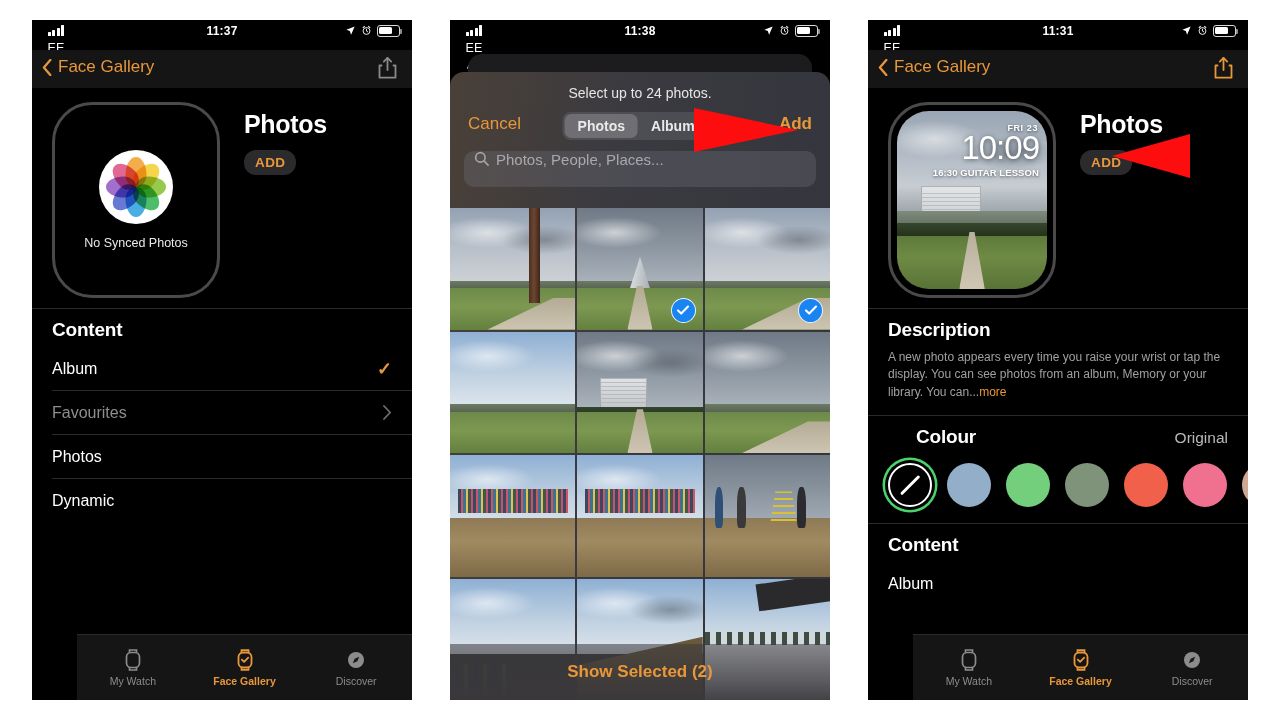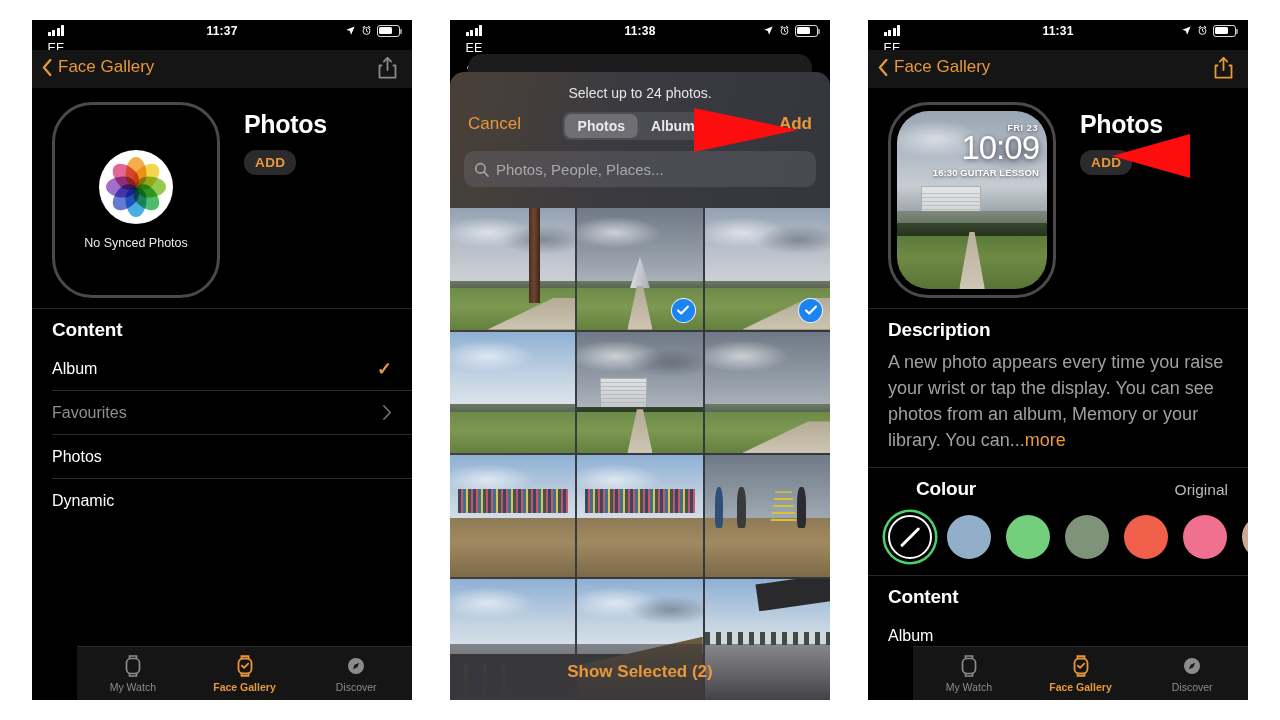--- a/index.html
+++ b/index.html
@@ -107,32 +107,32 @@
   .sec-head .t { color:#fff; font-size:19px; font-weight:700; letter-spacing:-.2px; }
   .sec-head .v { color:#b8b8b8; font-size:15.5px; }
   .row { position:relative; display:flex; align-items:center; justify-content:space-between;
          height:44px; margin-left:20px; padding-right:20px; border-bottom:1px solid #2a2a2a; }
   .row:last-child { border-bottom:none; }
   .row .label { color:#fff; font-size:16px; }
   .row.sub .label { color:#8e8e8e; }
   .tick { color:#E8973A; font-size:18px; font-weight:600; }
   .chev-r { width:9px; height:15px; opacity:.55; }
   .note { color:#8e8e8e; font-size:13px; line-height:1.38; padding:10px 24px 0 20px; }
-  .desc { color:#a0a0a0; font-size:18px; line-height:1.45; padding:2px 20px 14px 20px; }
+  .desc { color:#a0a0a0; font-size:12px; line-height:1.45; padding:2px 20px 14px 20px; }
   .desc .more { color:#E8973A; }
 
   .swatches { display:flex; gap:15px; padding:9px 0 16px 20px; overflow:hidden; }
   .sw { width:44px; height:44px; border-radius:50%; flex:none; position:relative; }
   .sw.none { background:#000; border:2.5px solid #fff; }
   .sw.none::after { content:""; position:absolute; left:50%; top:7px; bottom:7px; width:2.5px;
                     background:#fff; transform:translateX(-50%) rotate(45deg); border-radius:2px; }
   .sw.sel { box-shadow:0 0 0 3px #000, 0 0 0 5.5px #4ad36a; }
 
   
-  .tabbar { position:absolute; left:0; right:0; bottom:0; height:54px; background:#151515;
+  .tabbar { position:absolute; left:0; right:0; bottom:0; height:66px; background:#151515;
             border-top:1px solid #2a2a2a; display:flex;margin-left:45px; }
   .tab { flex:1; display:flex; flex-direction:column; align-items:center;
          justify-content:center; gap:3px; }
   .tab .tl { font-size:10.5px; color:#8c8c8c; }
   .tab.on .tl { color:#E8973A; font-weight:600; }
   .ti { width:22px; height:24px; }
 
   
   .sheet-bg { position:absolute; left:18px; right:18px; top:34px; height:70px;
               background:#1c1c1e; border-radius:14px; }
@@ -141,21 +141,21 @@
            border-radius:14px 14px 0 0; overflow:hidden; }
   .sheet-note { text-align:center; color:#e6e6e6; font-size:14px; padding:13px 0 0 0; }
   .sheet-bar { position:relative; height:44px; margin-top:4px; }
   .s-cancel { position:absolute; left:18px; top:9px; color:#E8973A; font-size:17px; }
   .s-add { position:absolute; right:18px; top:9px; color:#E8973A; font-size:17px; font-weight:600; }
   .segctl { position:absolute; left:50%; top:7px; transform:translateX(-50%);
             display:flex; background:rgba(118,118,128,.32); border-radius:8px; padding:2px; }
   .seg { font-size:14px; color:#eaeaea; padding:4px 13px; border-radius:7px; font-weight:700; }
   .seg.on { background:#6e6e73; font-weight:700; }
   .searchbar { margin:2px 14px 0 14px; height:36px; border-radius:10px;
-               background:rgba(118,118,128,.30); display:flex; align-items:center;
+               background:rgba(118,118,128,.30); display:flex; 
                gap:7px; padding:0 10px; }
   .mag { width:15px; height:15px; opacity:.6; }
   .sph { color:#a9a9ad; font-size:15px; }
   .grid { position:absolute; left:0; right:0; top:136px; bottom:0;
           display:grid; grid-template-columns:repeat(3,1fr); gap:2px; }
   .cell { position:relative; overflow:hidden; background:#333; }
   .cell .check { position:absolute; right:7px; bottom:7px; width:25px; height:25px;
                  border-radius:50%; background:#1a84f2; border:1.5px solid rgba(255,255,255,.9);
                  display:flex; align-items:center; justify-content:center; }
   .cell .check svg { width:14px; height:14px; }

